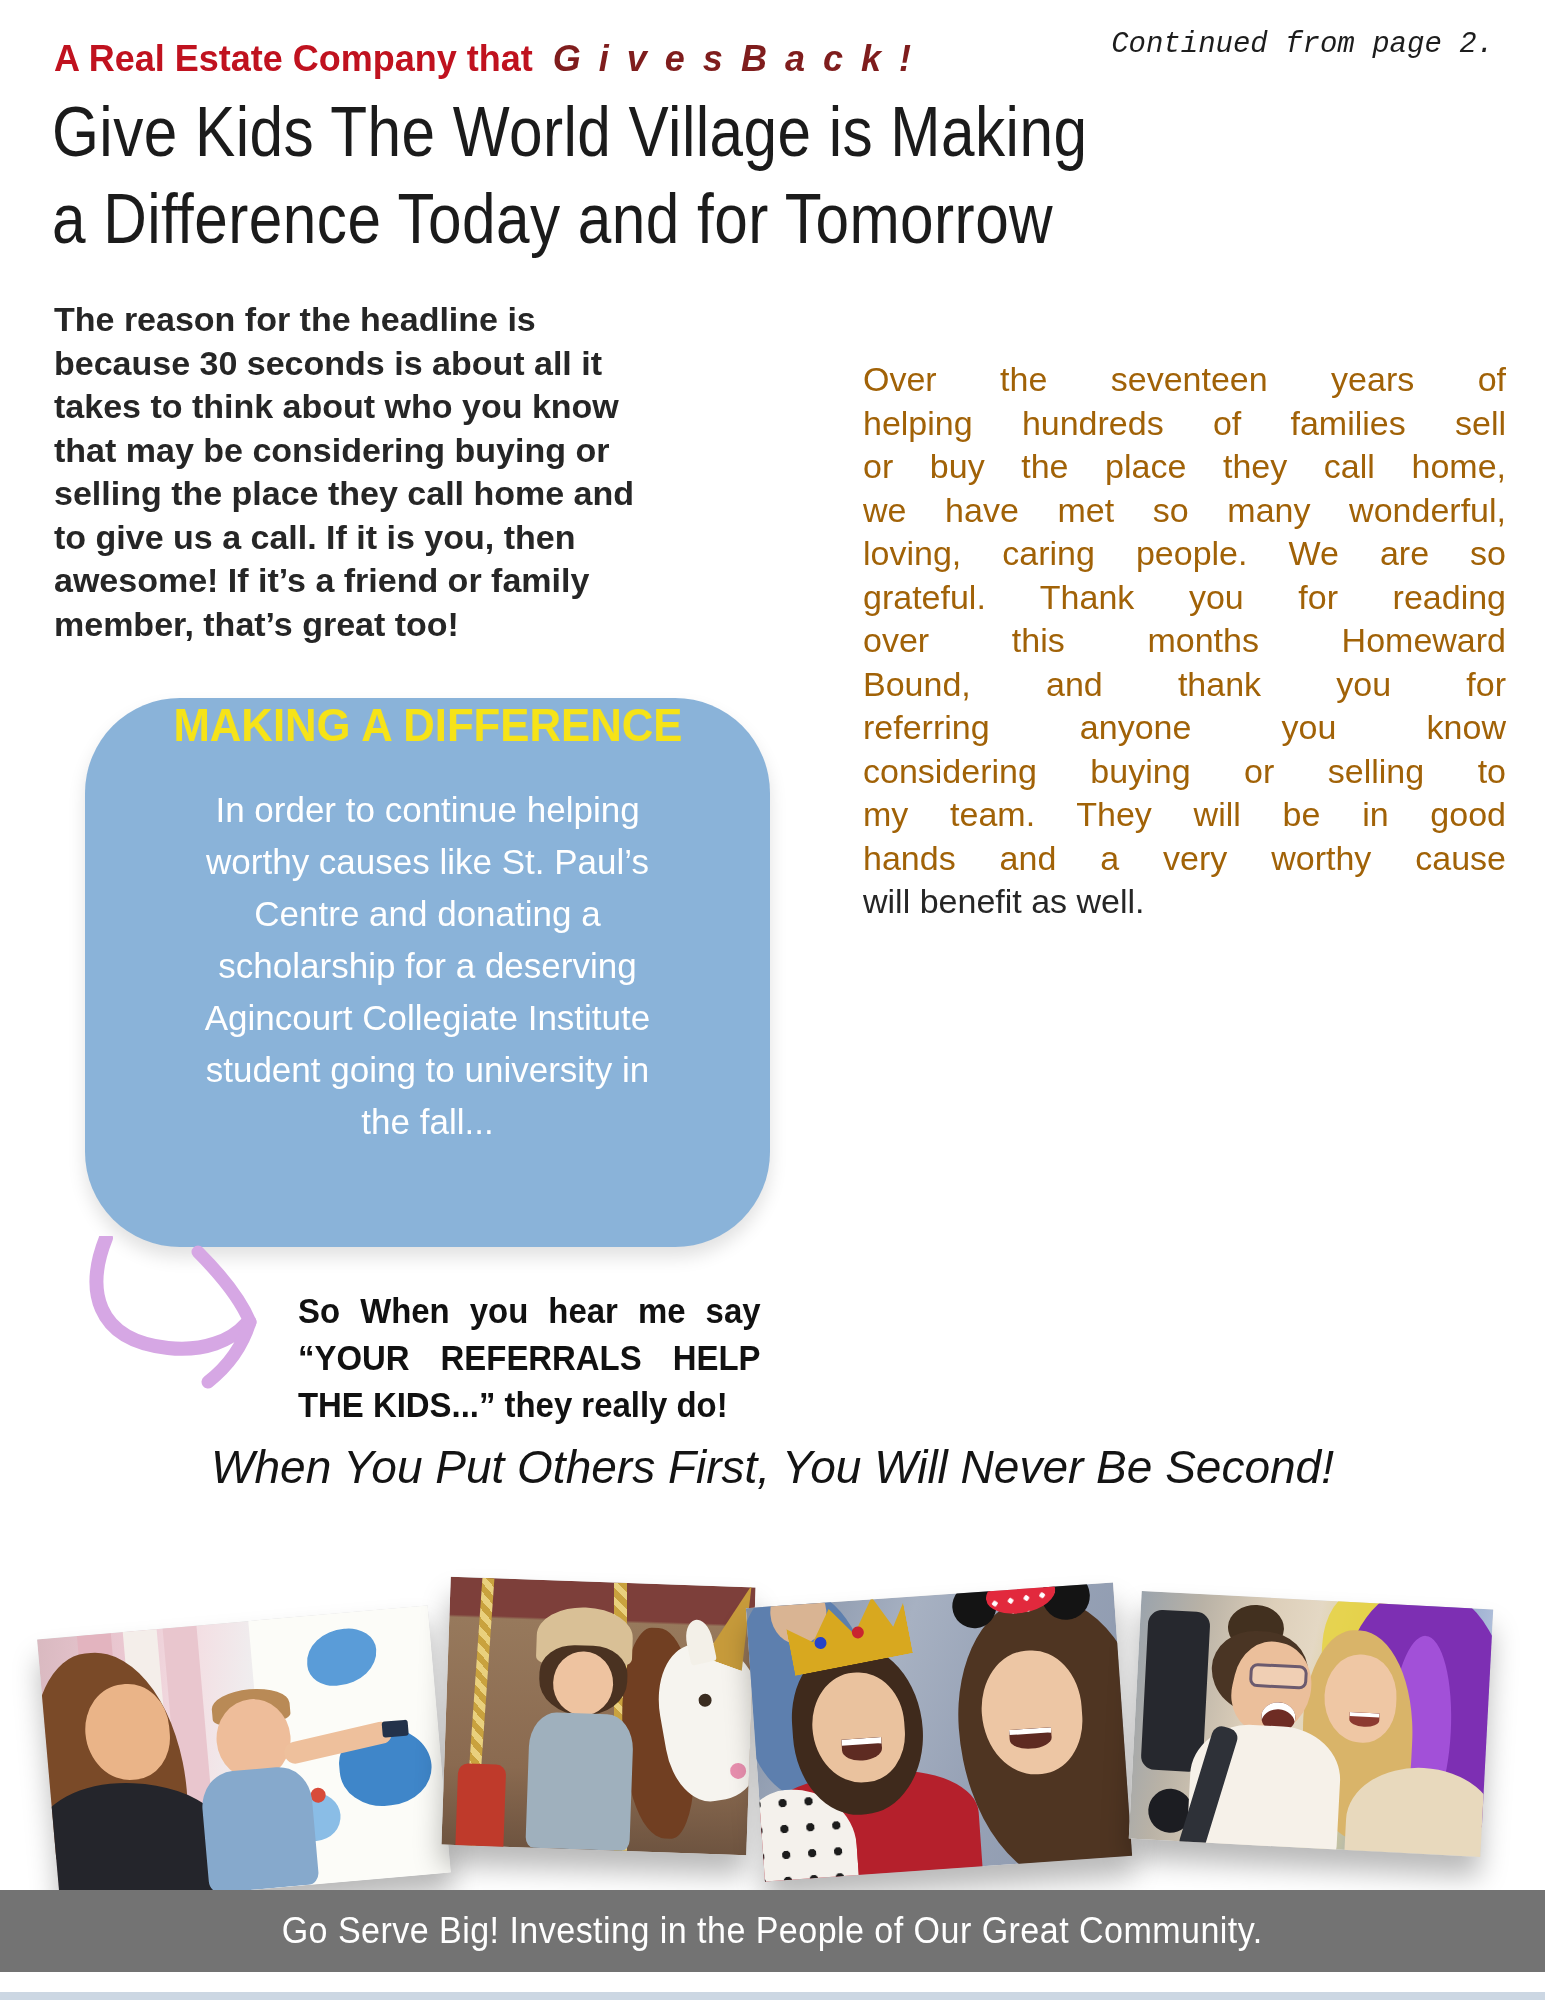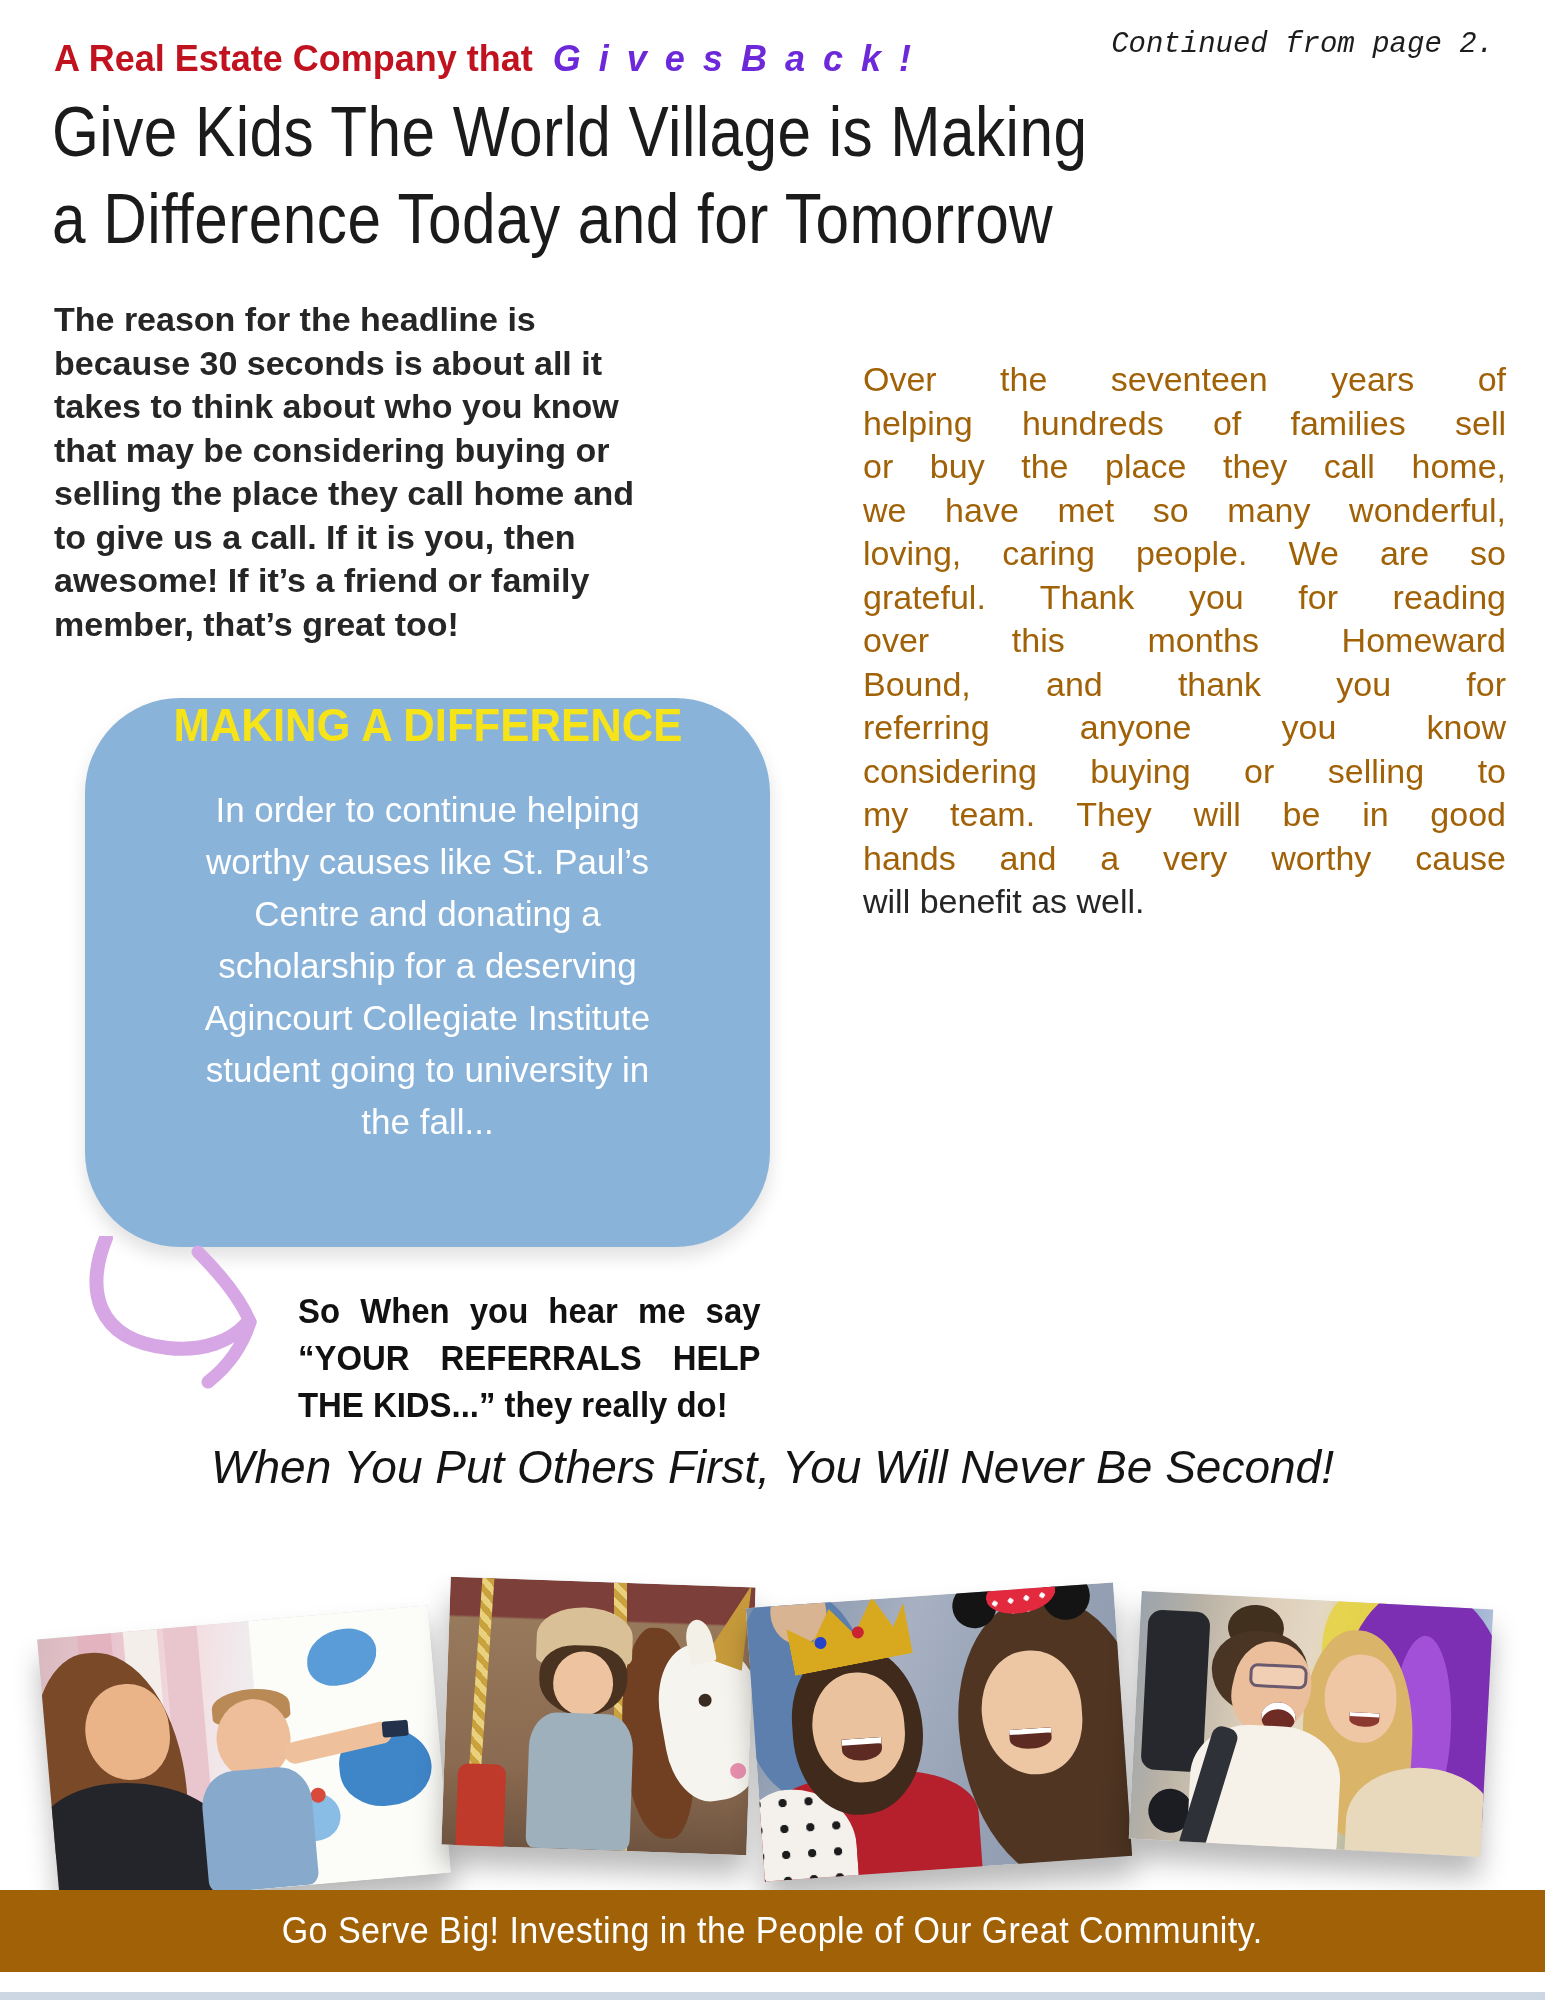--- a/index.html
+++ b/index.html
@@ -2,21 +2,21 @@
 <html><head>
 <meta charset="utf-8">
 <style>
   html,body{margin:0;padding:0;background:#ffffff;}
   .page{position:relative;width:1545px;height:2000px;background:#ffffff;overflow:hidden;
         font-family:"Liberation Sans",sans-serif;color:#222;}
 
   
   .tagline{position:absolute;left:54px;top:38px;font-size:36px;font-weight:700;white-space:nowrap;}
   .tagline .red{color:#c0121f;}
-  .tagline .black{color:#6d28d9;font-style:italic;letter-spacing:4px;margin-left:10px;}
+  .tagline .black{color:#7f1d1d;font-style:italic;letter-spacing:4px;margin-left:10px;}
   .continued{position:absolute;right:51px;top:28px;font-size:29px;font-style:italic;color:#1d1d1d;font-weight:500;font-family:Liberation Mono, monospace;}
   .headline{position:absolute;left:52px;top:88px;margin:0;font-size:71px;font-weight:400;color:#1b1b1b;
             line-height:87px;white-space:pre-line;transform:scaleX(.85);transform-origin:left top;letter-spacing:.5px;}
 
   
   .intro{position:absolute;left:54px;top:298px;width:710px;font-size:34px;line-height:43.5px;
          color:#262626;white-space:pre-line;font-weight:bold;}
 
   .callout{position:absolute;left:85px;top:698px;width:685px;height:549px;background:#8ab3d9;
            border-radius:95px;box-shadow:0 10px 18px rgba(0,0,0,.12);}
@@ -119,21 +119,21 @@
   .p4-gtop{left:58px;top:128px;width:150px;height:130px;background:#f6f1e9;border-radius:40% 40% 10% 10%;}
   .p4-strap{left:64px;top:130px;width:26px;height:130px;background:#2e3138;border-radius:10px;transform:rotate(14deg);}
   .p4-scarf{right:-22px;top:-18px;width:170px;height:260px;background:#7d2fb3;border-radius:46% 54% 40% 60%;}
   .p4-scarfhi{right:36px;top:30px;width:60px;height:190px;background:#a250d8;border-radius:50%;}
   .p4-whair{right:74px;top:28px;width:110px;height:210px;background:#d9b469;border-radius:45% 55% 40% 60%;}
   .p4-wface{right:92px;top:52px;width:72px;height:88px;background:#efc7a4;border-radius:50% 50% 46% 54%;}
   .p4-wmouth{right:108px;top:110px;width:30px;height:14px;background:#8c3a30;border-radius:0 0 50% 50%;box-shadow:inset 0 4px 0 #fff;}
   .p4-cream{right:-14px;bottom:-24px;width:150px;height:110px;background:#e8d9bd;border-radius:50% 50% 0 0;}
 
   
-  .footer-bar{position:absolute;left:0;top:1890px;width:100%;height:82px;background:#a16207;
+  .footer-bar{position:absolute;left:0;top:1890px;width:100%;height:82px;background:#737373;
               display:flex;align-items:center;justify-content:center;}
   .footer-bar span{display:inline-block;transform:scaleX(.92);font-size:37px;color:#ffffff;letter-spacing:.5px;}
   .footer-strip{position:absolute;left:0;top:1992px;width:100%;height:8px;background:#ccd7e3;}
 </style>
 </head>
 <body>
 
 <div class="page">
 
   <div class="tagline">

